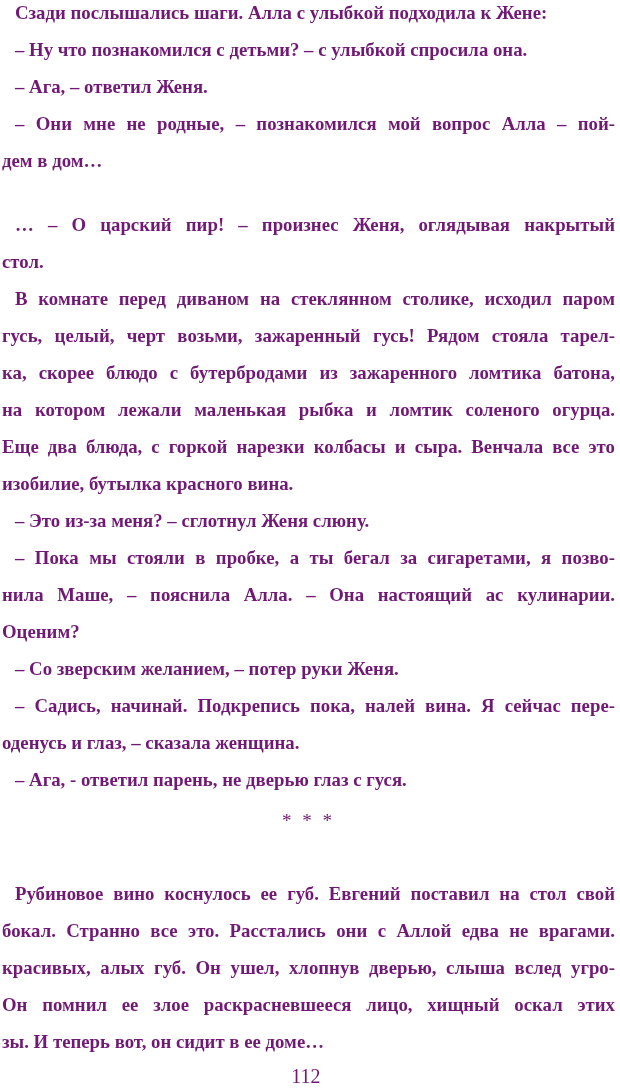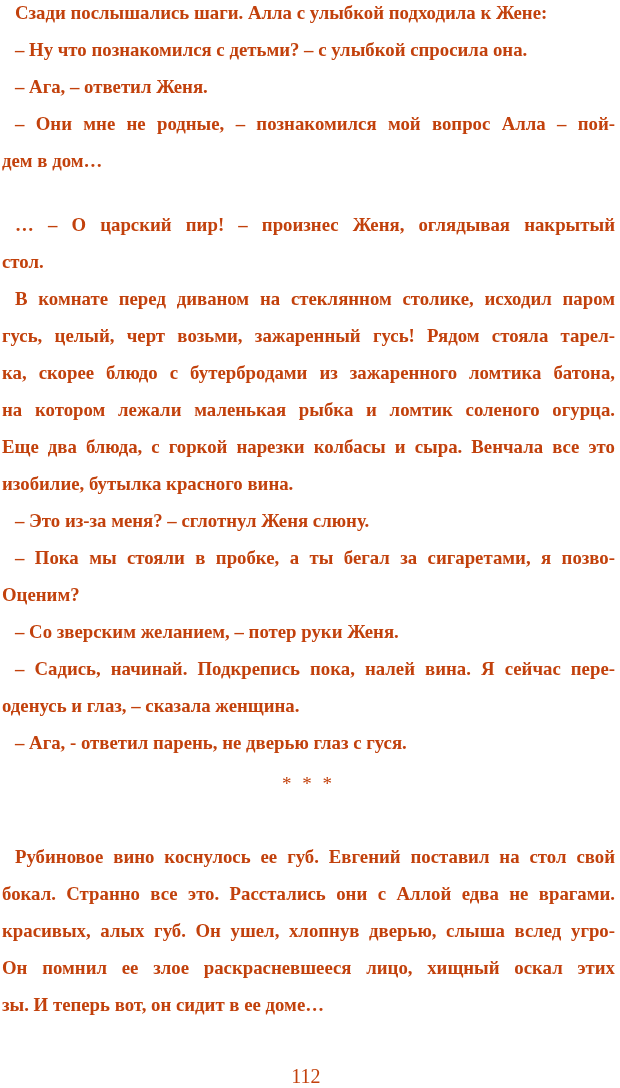--- a/index.html
+++ b/index.html
@@ -7,21 +7,21 @@
     padding: 0;
     background: #ffffff;
   }
   .book-page {
     position: relative;
     width: 620px;
     height: 1088px;
     background: #ffffff;
     overflow: hidden;
     font-family: "Liberation Serif", "DejaVu Serif", serif;
-    color: #c2410c;
+    color: #701a75;
   }
   .page-text {
     margin-top: -6px;
     padding: 0 5px 0 2px;
     font-size: 18.8px;
     font-weight: 700;
     line-height: 37px;
   }
   .para { margin: 0; }
   .line {
@@ -80,20 +80,21 @@
         <div class="line jf">ка, скорее блюдо с бутербродами из зажаренного ломтика батона,</div>
         <div class="line jf">на котором лежали маленькая рыбка и ломтик соленого огурца.</div>
         <div class="line jf">Еще два блюда, с горкой нарезки колбасы и сыра. Венчала все это</div>
         <div class="line">изобилие, бутылка красного вина.</div>
       </div>
       <div class="para">
         <div class="line fi">– Это из-за меня? – сглотнул Женя слюну.</div>
       </div>
       <div class="para">
         <div class="line fi jf">– Пока мы стояли в пробке, а ты бегал за сигаретами, я позво-</div>
+        <div class="line jf">нила Маше, – пояснила Алла. – Она настоящий ас кулинарии.</div>
         <div class="line">Оценим?</div>
       </div>
       <div class="para">
         <div class="line fi">– Со зверским желанием, – потер руки Женя.</div>
       </div>
       <div class="para">
         <div class="line fi jf">– Садись, начинай. Подкрепись пока, налей вина. Я сейчас пере-</div>
         <div class="line">оденусь и глаз, – сказала женщина.</div>
       </div>
       <div class="para">

